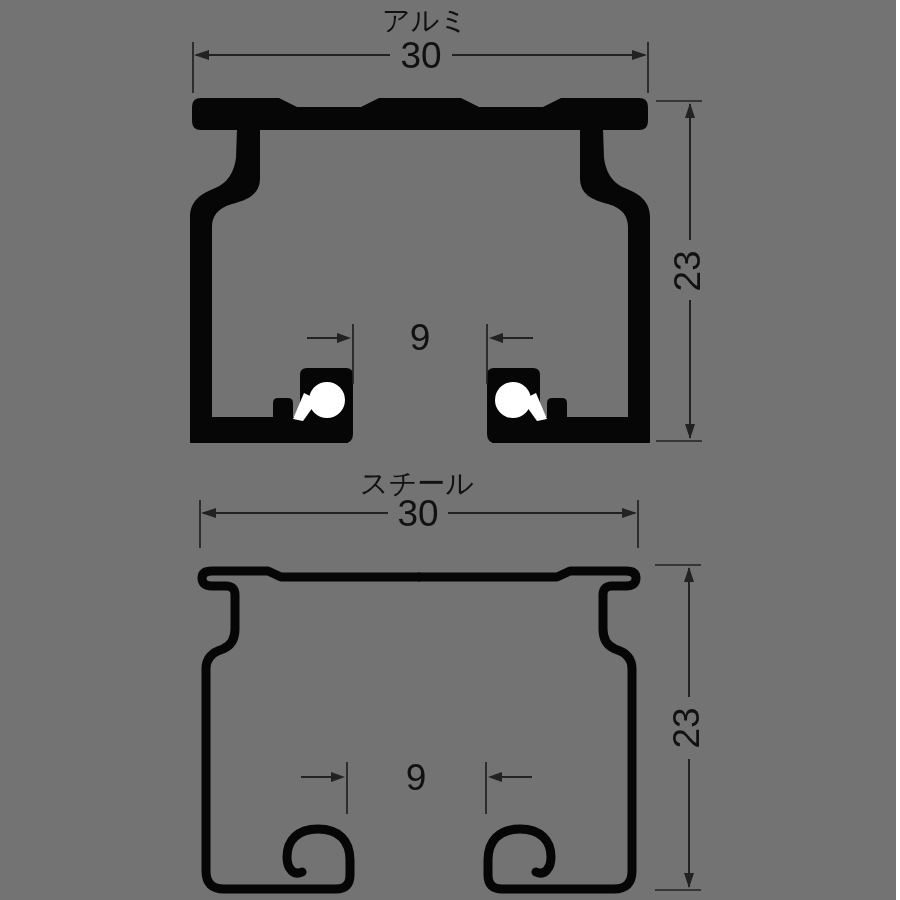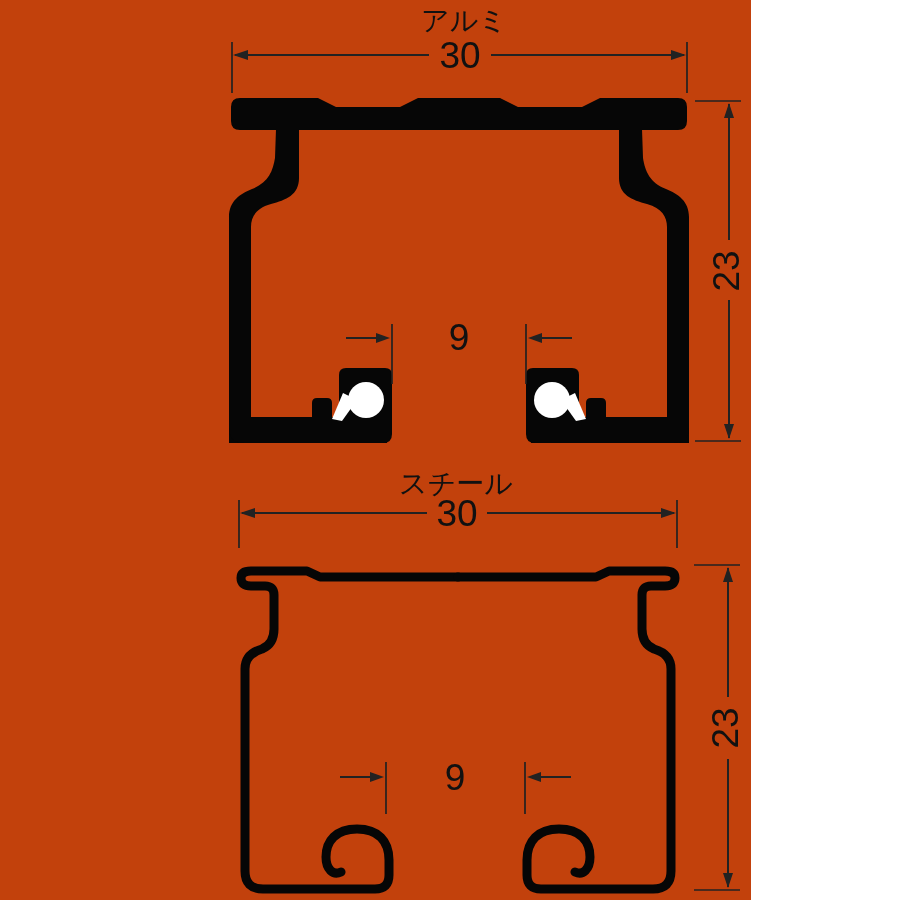--- a/index.html
+++ b/index.html
@@ -1,16 +1,16 @@
 <!DOCTYPE html>
 <html><head>
 <meta charset="utf-8">
 <style>
   html,body{margin:0;padding:0;background:#ffffff;}
-  .stage{width:712px;height:900px;position:relative;background:#c2410c;overflow:hidden;padding-left:39px;}
+  .stage{width:896px;height:900px;position:relative;background:#737373;overflow:hidden;}
   svg{display:block;}
   text{font-family:"Liberation Sans","DejaVu Sans",sans-serif;fill:#111111;}
   .section-label{font-size:28px;}
   .dim-text{font-size:37px;}
   .profile-fill{fill:#060606;stroke:none;}
   .profile-stroke{fill:none;stroke:#060606;stroke-width:9;stroke-linecap:round;stroke-linejoin:round;}
   .dimline{stroke:#222222;stroke-width:2;fill:none;}
   .extline{stroke:#222222;stroke-width:1.7;fill:none;}
   .arrow{fill:#222222;stroke:none;}
   .cutout{fill:#ffffff;stroke:none;}

